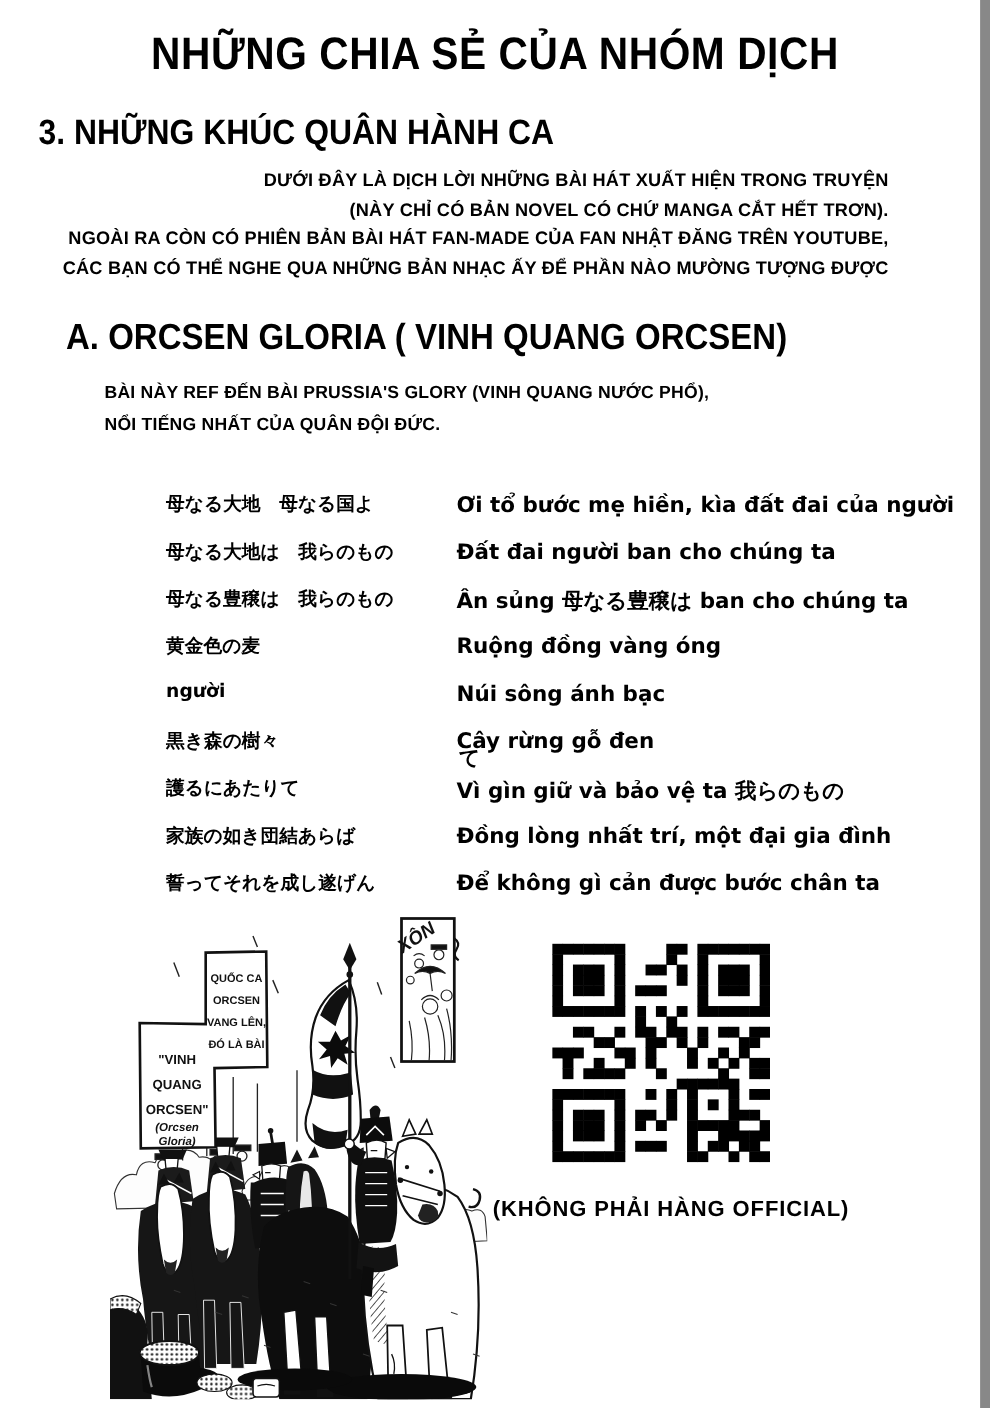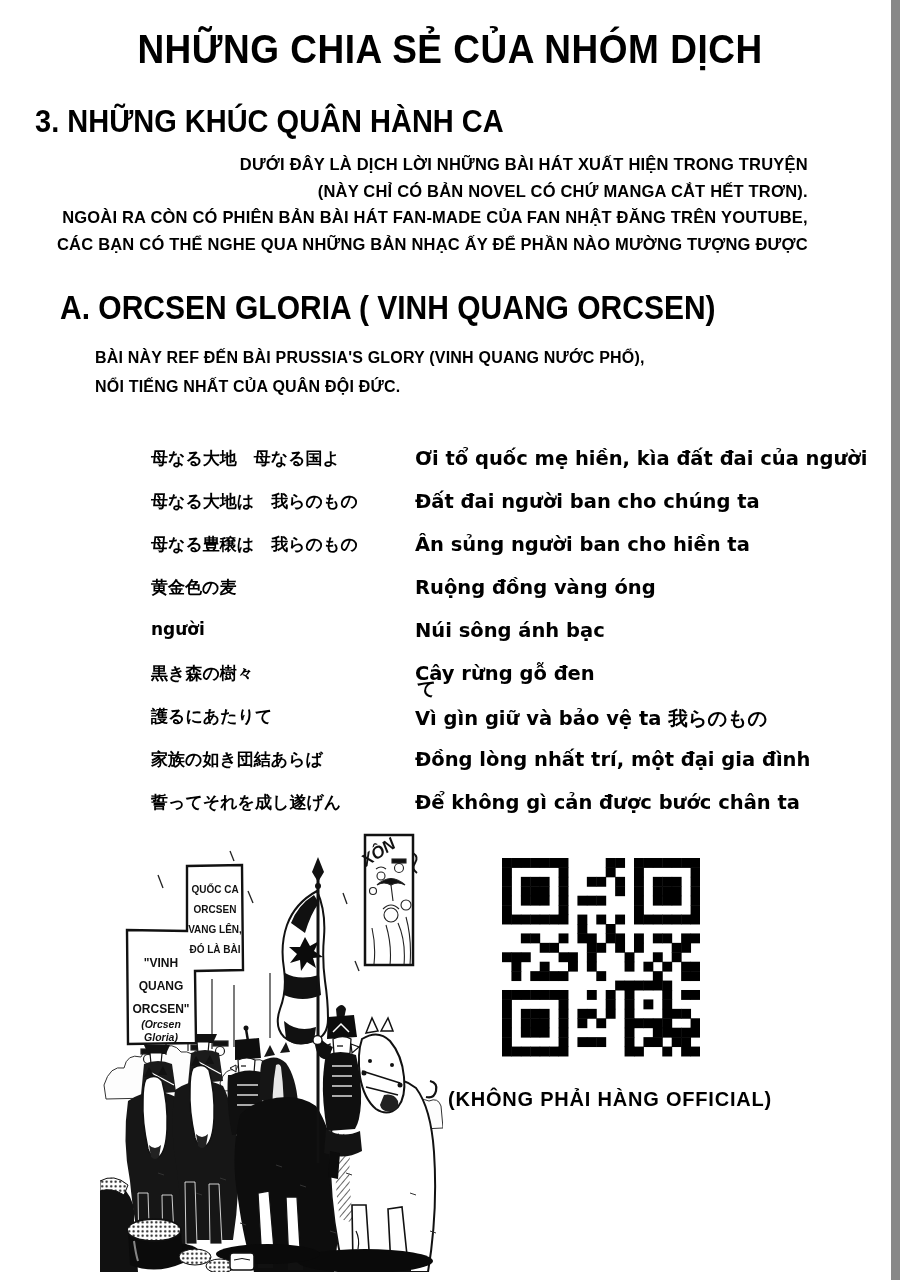--- a/index.html
+++ b/index.html
@@ -43,29 +43,29 @@
 
   <div class="abs h-sec hA">A. ORCSEN GLORIA ( VINH QUANG ORCSEN)</div>
   <div class="abs para para2">
     <div>BÀI NÀY REF ĐẾN BÀI  PRUSSIA'S GLORY (VINH QUANG NƯỚC PHỔ),</div>
     <div>NỔI TIẾNG NHẤT CỦA QUÂN ĐỘI ĐỨC.</div>
   </div>
 
   <div>
     <div class="lyr-row" style="top:447px">
       <span class="jp">母なる大地　母なる国よ</span>
-      <span class="vn">Ơi tổ quốc mẹ hiền, kìa đất đai của người</span>
+      <span class="vn">Ơi tổ bước mẹ hiền, kìa đất đai của người</span>
     </div>
     <div class="lyr-row" style="top:490px">
       <span class="jp">母なる大地は　我らのもの</span>
       <span class="vn">Đất đai người ban cho chúng ta</span>
     </div>
     <div class="lyr-row" style="top:533px">
       <span class="jp">母なる豊穣は　我らのもの</span>
-      <span class="vn">Ân sủng người ban cho hiền ta</span>
+      <span class="vn">Ân sủng 母なる豊穣は ban cho chúng ta</span>
     </div>
     <div class="lyr-row" style="top:576px">
       <span class="jp">黄金色の麦</span>
       <span class="vn">Ruộng đồng vàng óng</span>
     </div>
     <div class="lyr-row" style="top:619px">
       <span class="jp">người</span>
       <span class="vn">Núi sông ánh bạc</span>
     </div>
     <div class="lyr-row" style="top:662px">

